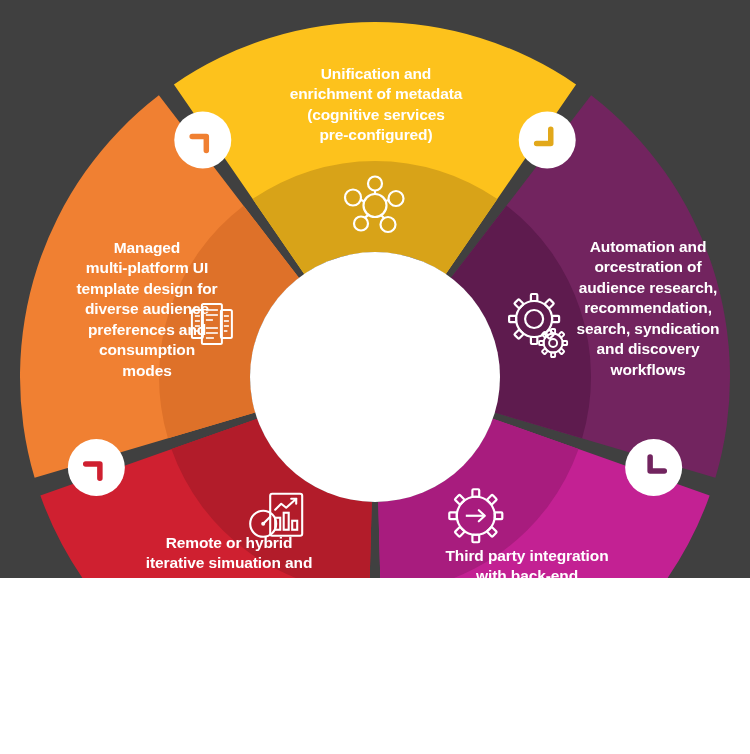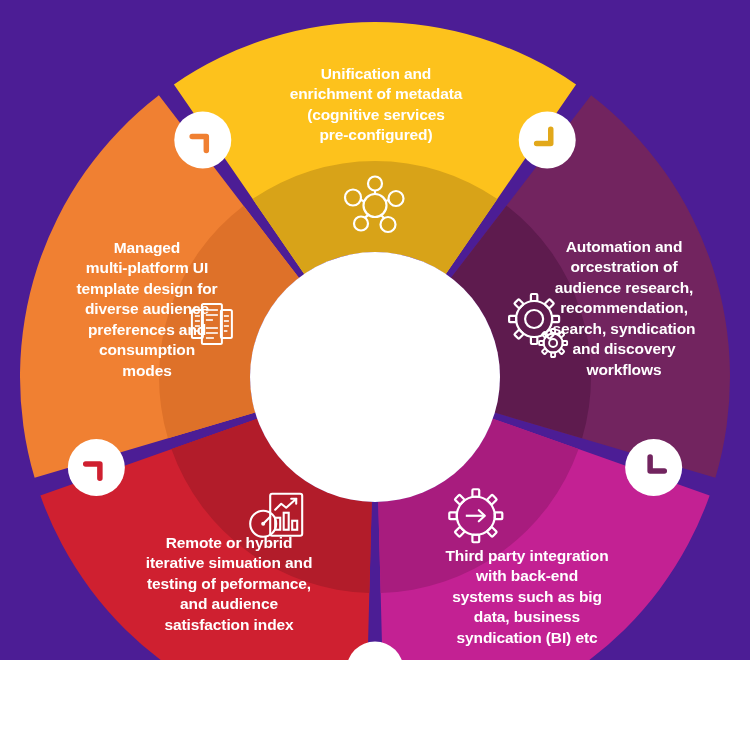--- a/index.html
+++ b/index.html
@@ -7,22 +7,22 @@
     margin: 0;
     padding: 0;
     background: #ffffff;
   }
   body {
     font-family: "Liberation Sans", sans-serif;
   }
   #wheel-stage {
     position: relative;
     width: 750px;
-    height: 660px;
-    background: #4c1d95;
+    height: 578px;
+    background: #404040;
     overflow: hidden;
   }
   #wheel-svg {
     position: absolute;
     top: 0;
     left: 0;
     width: 750px;
     height: 754px;
     display: block;
   }
@@ -37,21 +37,21 @@
     letter-spacing: -0.1px;
     white-space: pre-line;
     pointer-events: none;
   }
   #label-unification {
     left: 242px;
     top: 64px;
     width: 268px;
   }
   #label-automation {
-    left: 536px;
+    left: 560px;
     top: 237px;
     width: 176px;
   }
   #label-thirdparty {
     left: 432px;
     top: 546px;
     width: 190px;
   }
   #label-remote {
     left: 104px;

